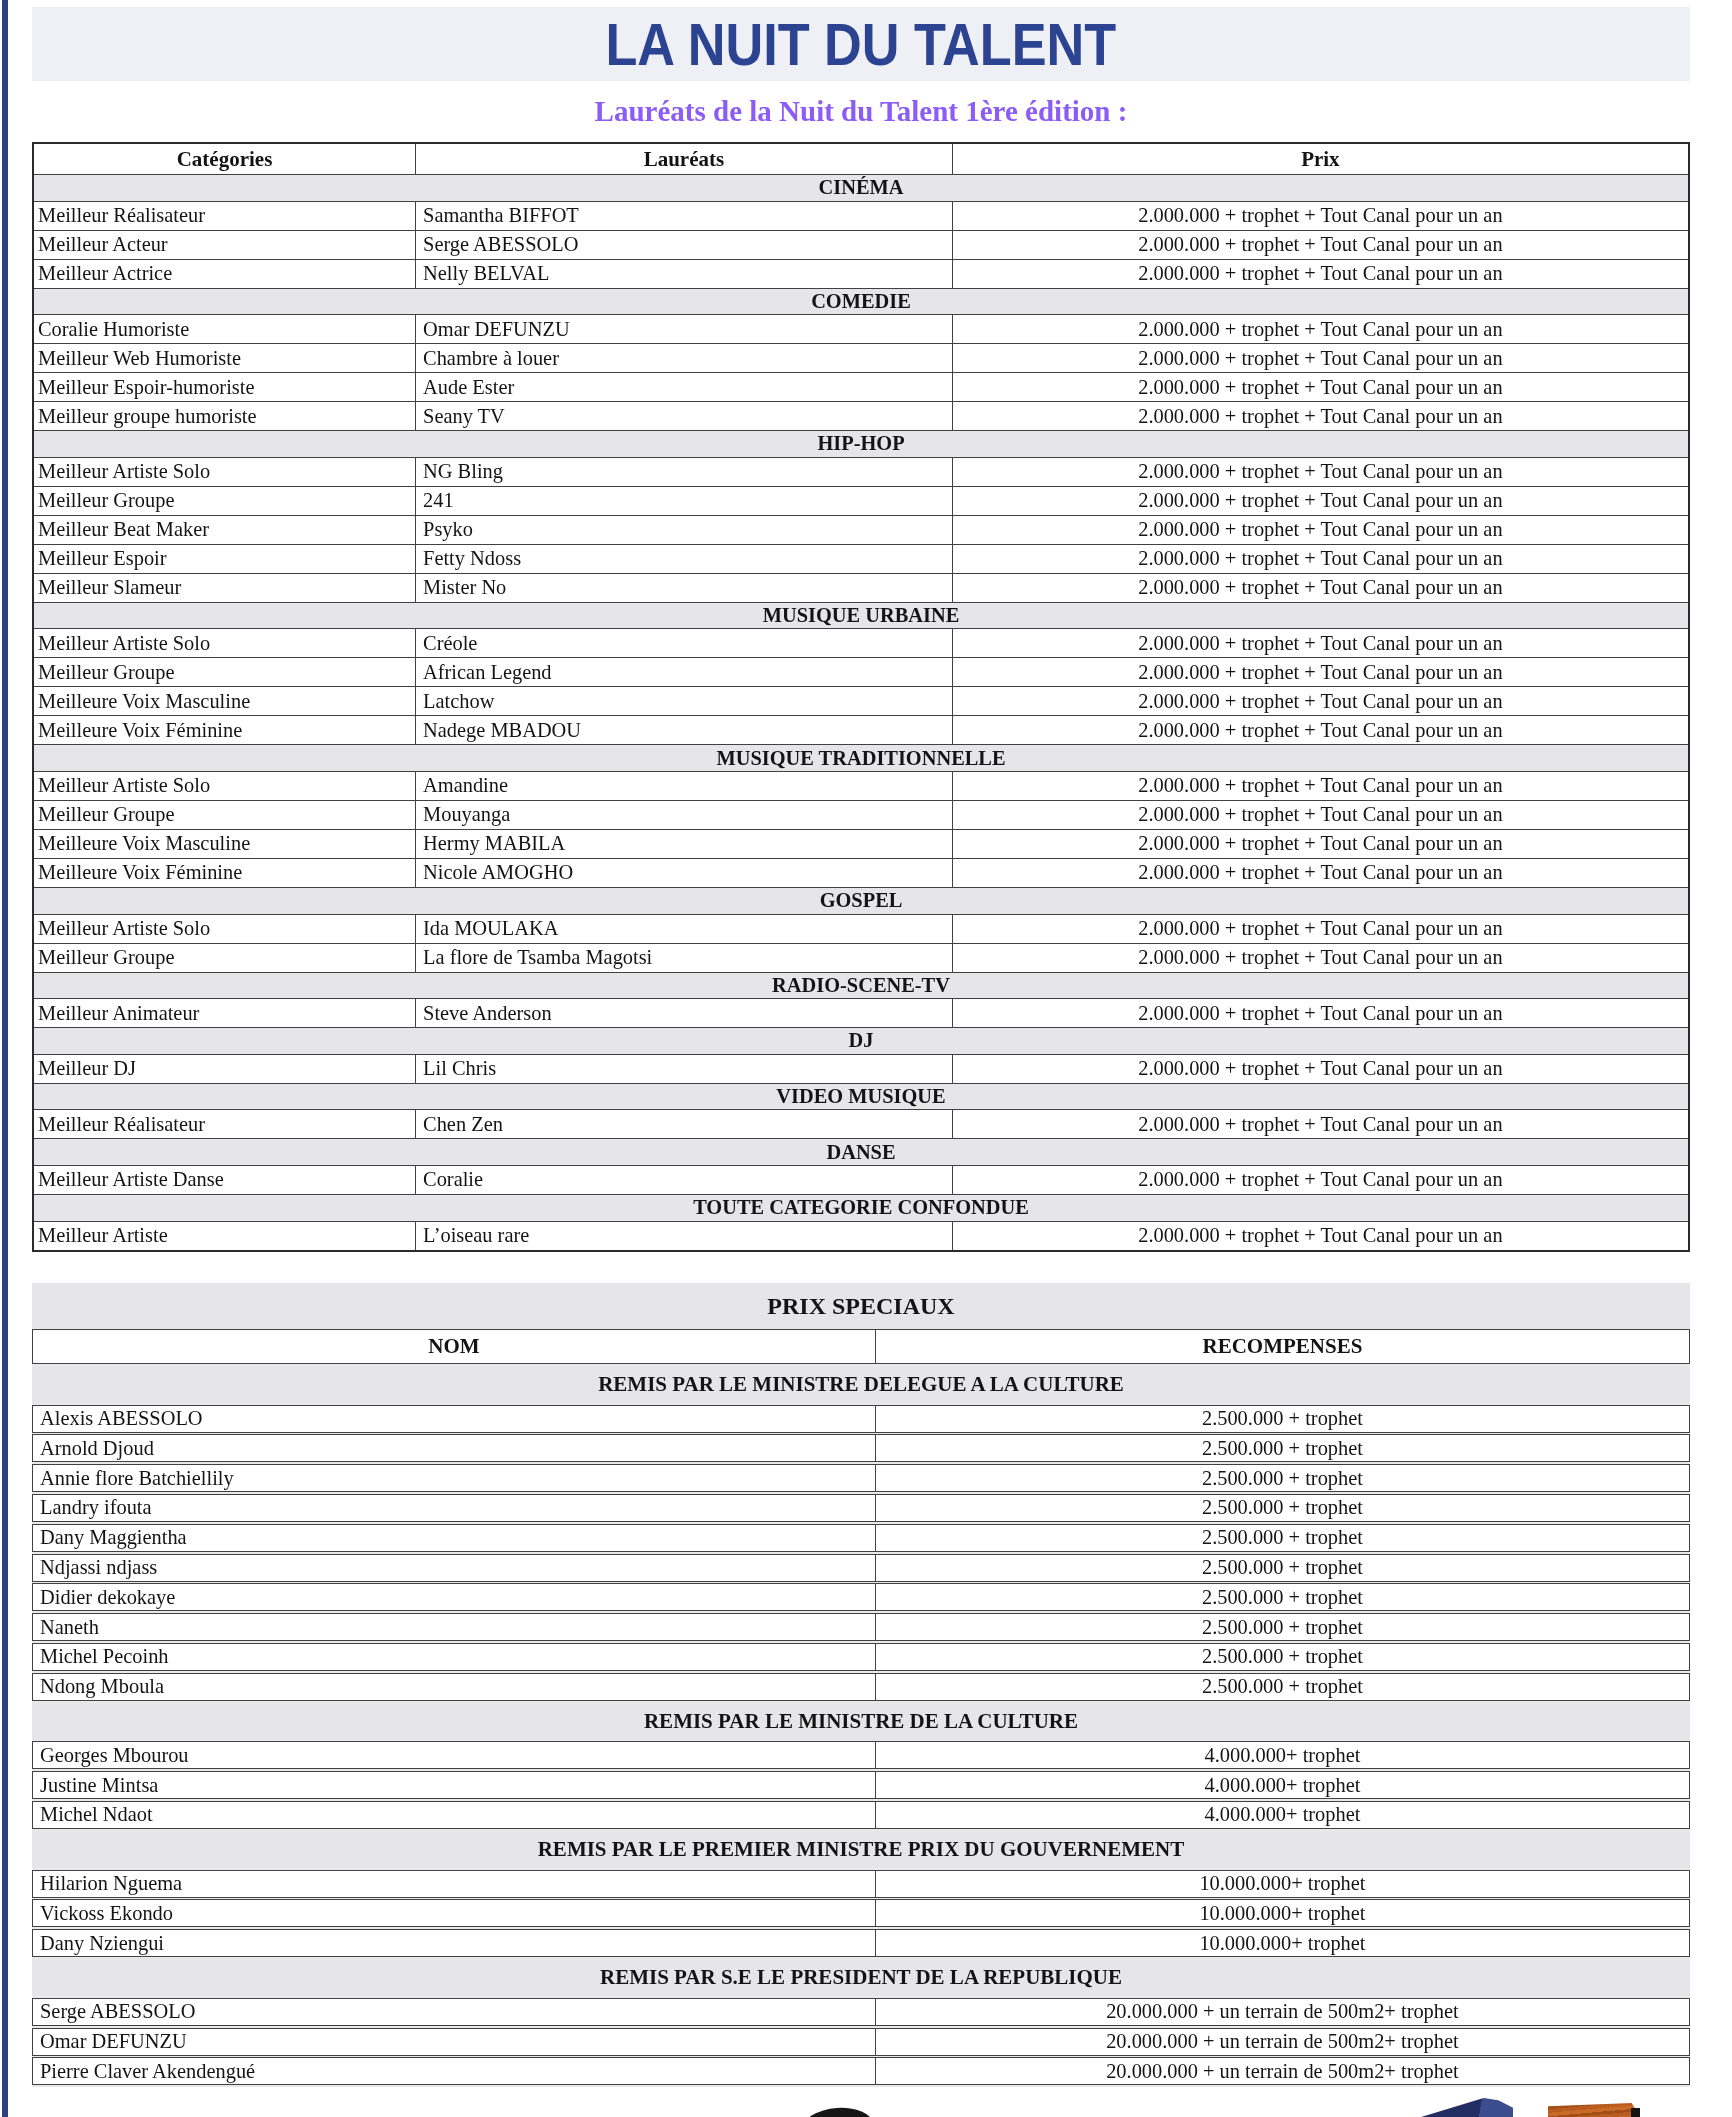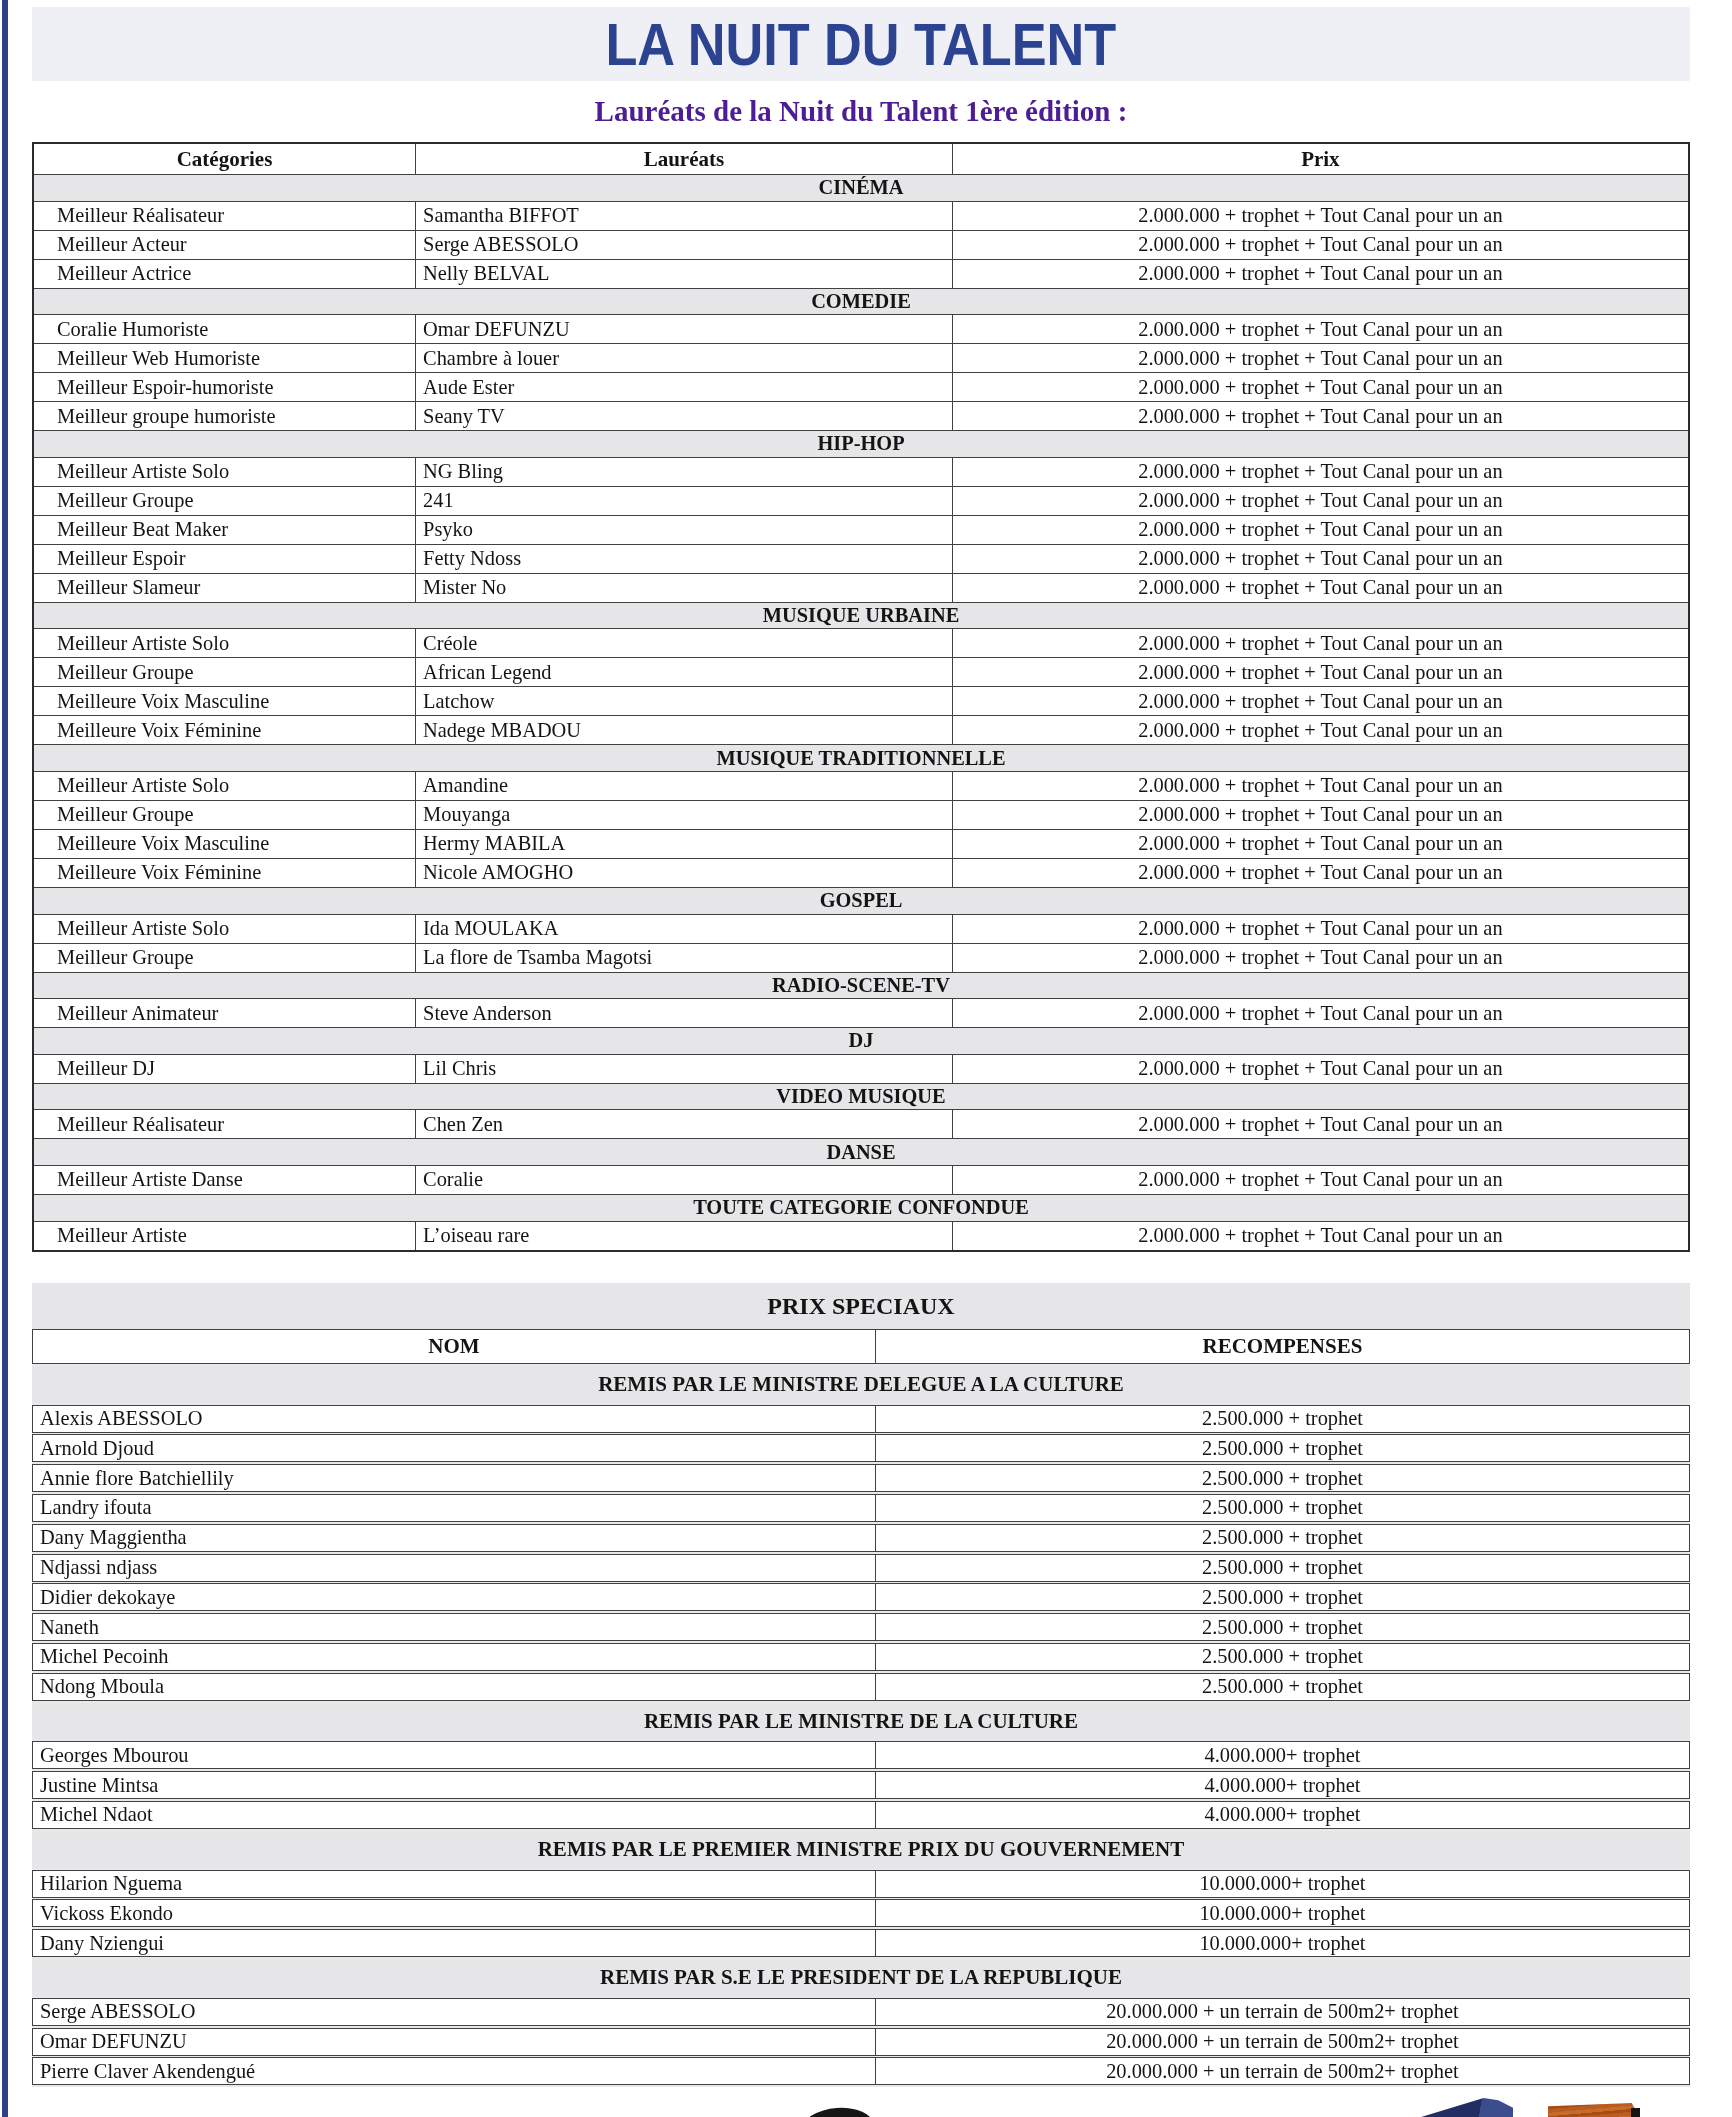--- a/index.html
+++ b/index.html
@@ -7,35 +7,35 @@
         font-family:"Liberation Serif", serif;color:#141414;}
   .left-bar{position:absolute;left:1.8px;top:0;width:6.2px;height:2117px;background:#2e4185;}
 
   .title-band{position:absolute;left:32px;top:7px;width:1658px;height:74px;background:#eef0f5;
               display:flex;align-items:center;justify-content:center;}
   .title{font-family:"Liberation Sans", sans-serif;font-weight:bold;font-size:55px;color:#2c4391;
          letter-spacing:0px;transform:scale(0.95,1.08);white-space:nowrap;}
 
   .subtitle{position:absolute;left:32px;top:89px;width:1658px;height:44px;
             display:flex;align-items:center;justify-content:center;
-            font-weight:bold;font-size:29px;color:#4c1d95;}
+            font-weight:bold;font-size:29px;color:#8b5cf6;}
 
   
   .table1{position:absolute;left:32px;top:142px;width:1658px;background:#ffffff;
           border:2.7px solid #2b2b2b;box-sizing:border-box;}
   .t1-header{display:flex;height:30px;align-items:center;}
   .hcell{display:flex;align-items:center;justify-content:center;font-weight:bold;font-size:21px;height:100%;box-sizing:border-box;}
   .t1c1{width:23.1%;border-right:1.8px solid #414141;box-sizing:border-box;}
   .t1c2{width:32.45%;border-right:1.8px solid #414141;box-sizing:border-box;}
   .t1c3{flex:1;}
   .t1-band{height:26.6px;background:#e6e6e9;border-top:1.8px solid #414141;box-sizing:border-box;
            display:flex;align-items:center;justify-content:center;font-weight:bold;font-size:20.4px;}
   .t1-row{display:flex;height:29px;border-top:1.8px solid #414141;box-sizing:border-box;}
   .t1-row .cell{display:flex;align-items:center;font-size:20.4px;box-sizing:border-box;height:100%;}
-  .t1-row .c1{width:23.1%;padding-left:23px;border-right:1.8px solid #414141;}
+  .t1-row .c1{width:23.1%;padding-left:4px;border-right:1.8px solid #414141;}
   .t1-row .c2{width:32.45%;padding-left:7px;border-right:1.8px solid #414141;}
   .t1-row .c3{flex:1;justify-content:center;}
 
   
   .ps-band{position:absolute;left:32px;top:1283px;width:1658px;height:46px;background:#e6e6e9;
            display:flex;align-items:center;justify-content:center;font-weight:bold;font-size:24px;}
   .table2{position:absolute;left:32px;top:1329px;width:1658px;background:#e9e9ec;}
   .t2-header{display:flex;height:35px;background:#ffffff;border:1.8px solid #414141;box-sizing:border-box;margin-bottom:1.8px;}
   .t2c1{width:50.9%;border-right:1.8px solid #414141;box-sizing:border-box;}
   .t2c2{flex:1;}

